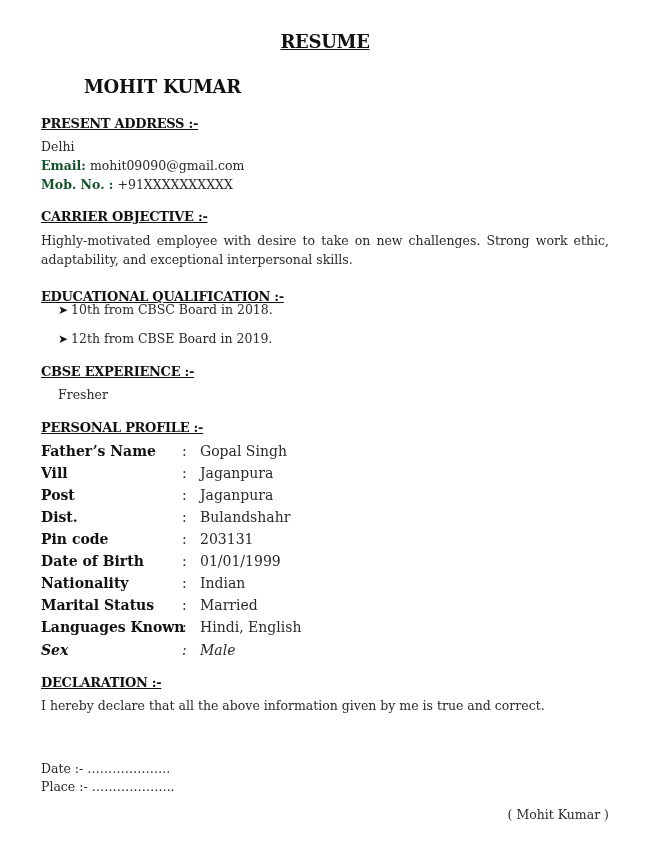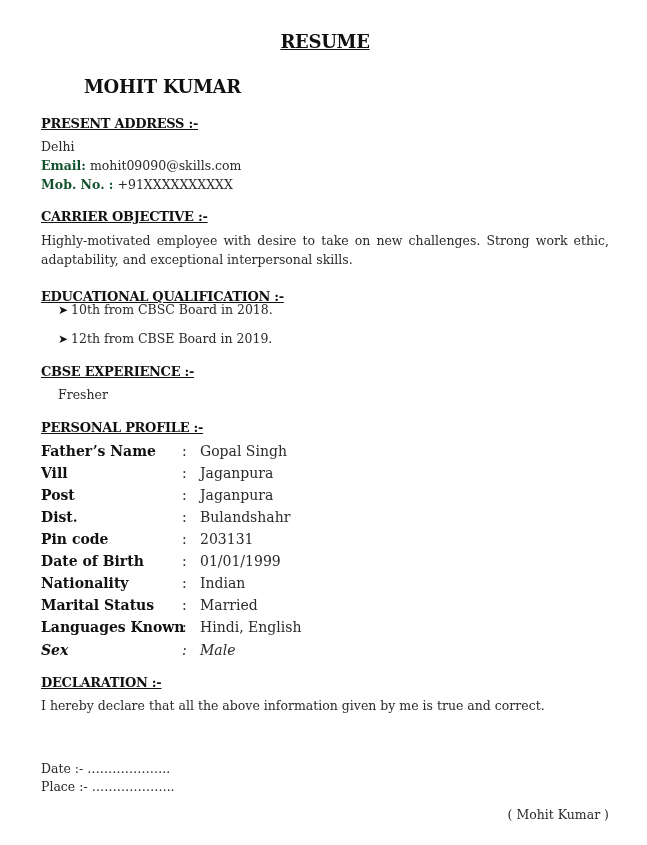--- a/index.html
+++ b/index.html
@@ -120,21 +120,21 @@
 
 <div class="page">
 
   <div class="title">RESUME</div>
   <div class="name">MOHIT KUMAR</div>
 
   <div class="heading" style="top:116px;">PRESENT ADDRESS :-</div>
   <div class="line" style="top:139px;">Delhi</div>
   <div class="line" style="top:158px;">
     <b>Email:</b>
-    <span>mohit09090@skills.com</span>
+    <span>mohit09090@gmail.com</span>
   </div>
   <div class="line" style="top:177px;">
     <b>Mob. No. :</b>
     <span>+91XXXXXXXXXX</span>
   </div>
 
   <div class="heading" style="top:209px;">CARRIER OBJECTIVE :-</div>
   <div class="para" style="top:232px;">Highly-motivated employee with desire to take on new challenges. Strong work ethic, adaptability, and exceptional interpersonal skills.</div>
 
   <div class="heading" style="top:289px;">EDUCATIONAL QUALIFICATION :-</div>

